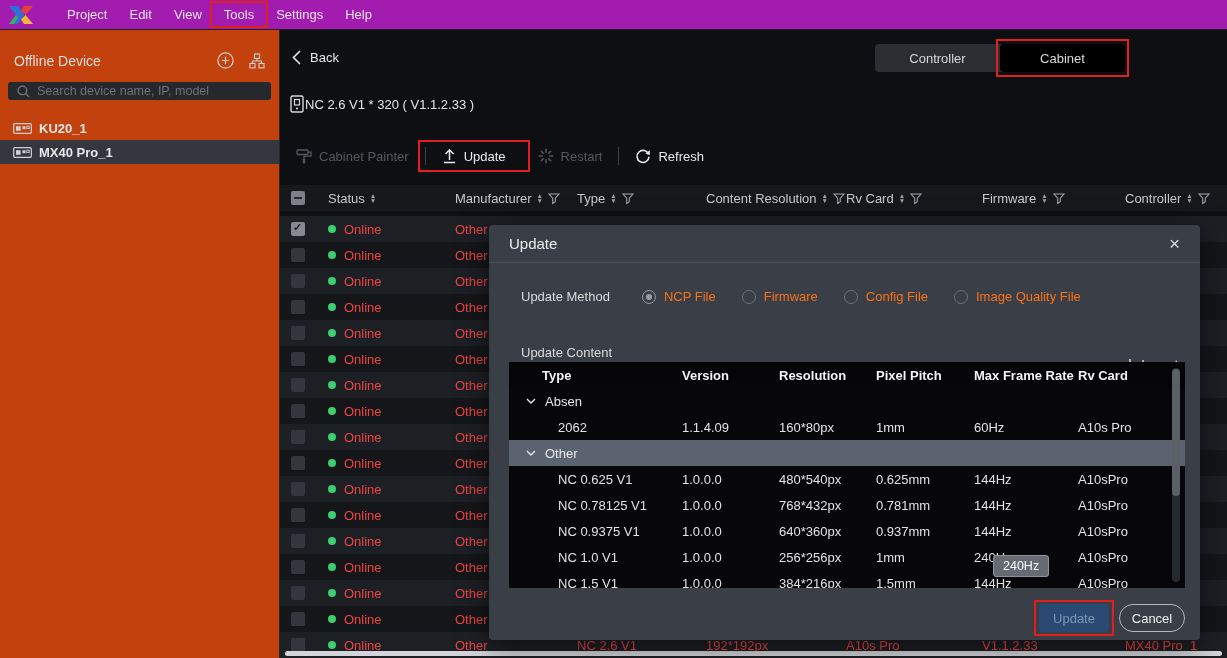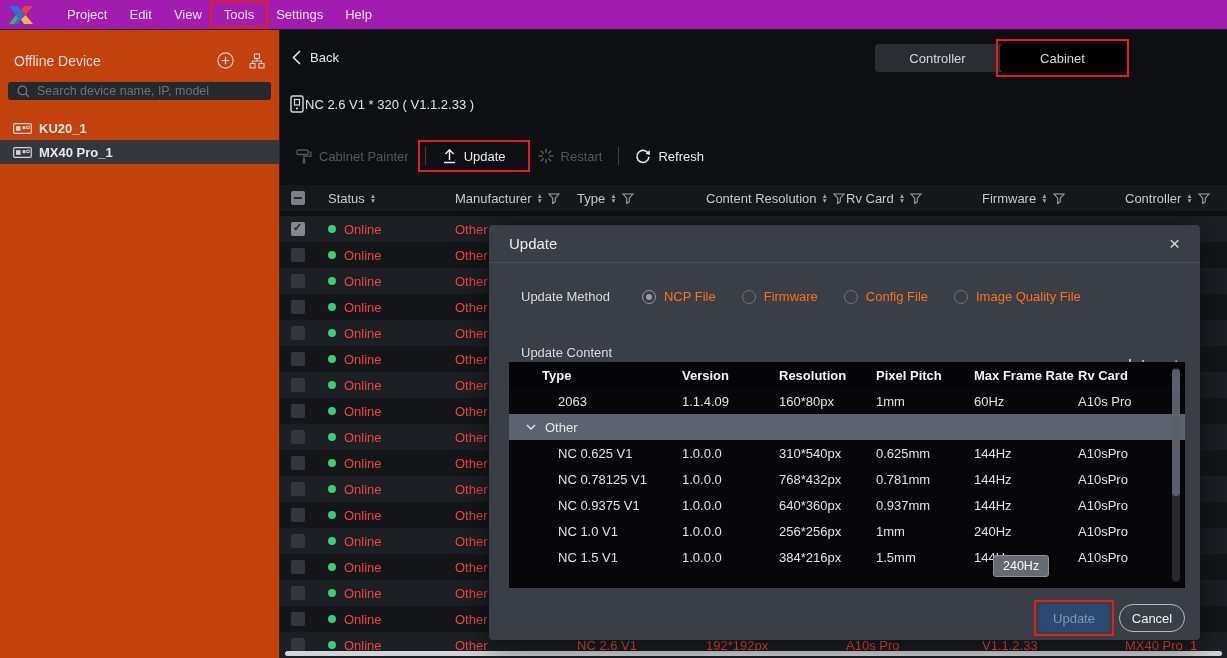--- a/index.html
+++ b/index.html
@@ -585,38 +585,44 @@
   <div class="modal-table">
     <div class="mt-header">
         <div class="mt-cell c1">Type</div>
         <div class="mt-cell">Version</div>
         <div class="mt-cell">Resolution</div>
         <div class="mt-cell">Pixel Pitch</div>
         <div class="mt-cell">Max Frame Rate</div>
         <div class="mt-cell">Rv Card</div>
       </div>
     <div id="mt-body">
+        <div class="group-row">
+          <svg width="10" height="6" viewBox="0 0 10 6">
+            <path d="M1 1l4 4 4-4" fill="none" stroke="#e6e7e9" stroke-width="1.4"></path>
+          </svg>
+          <span>Absen</span>
+        </div>
         <div class="mt-row">
-          <div class="mt-cell c1">2063</div>
+          <div class="mt-cell c1">2062</div>
           <div class="mt-cell">1.1.4.09</div>
           <div class="mt-cell">160*80px</div>
           <div class="mt-cell">1mm</div>
           <div class="mt-cell">60Hz</div>
           <div class="mt-cell">A10s Pro</div>
         </div>
         <div class="group-row hl">
           <svg width="10" height="6" viewBox="0 0 10 6">
             <path d="M1 1l4 4 4-4" fill="none" stroke="#e6e7e9" stroke-width="1.4"></path>
           </svg>
           <span>Other</span>
         </div>
         <div class="mt-row">
           <div class="mt-cell c1">NC 0.625 V1</div>
           <div class="mt-cell">1.0.0.0</div>
-          <div class="mt-cell">310*540px</div>
+          <div class="mt-cell">480*540px</div>
           <div class="mt-cell">0.625mm</div>
           <div class="mt-cell">144Hz</div>
           <div class="mt-cell">A10sPro</div>
         </div>
         <div class="mt-row">
           <div class="mt-cell c1">NC 0.78125 V1</div>
           <div class="mt-cell">1.0.0.0</div>
           <div class="mt-cell">768*432px</div>
           <div class="mt-cell">0.781mm</div>
           <div class="mt-cell">144Hz</div>

